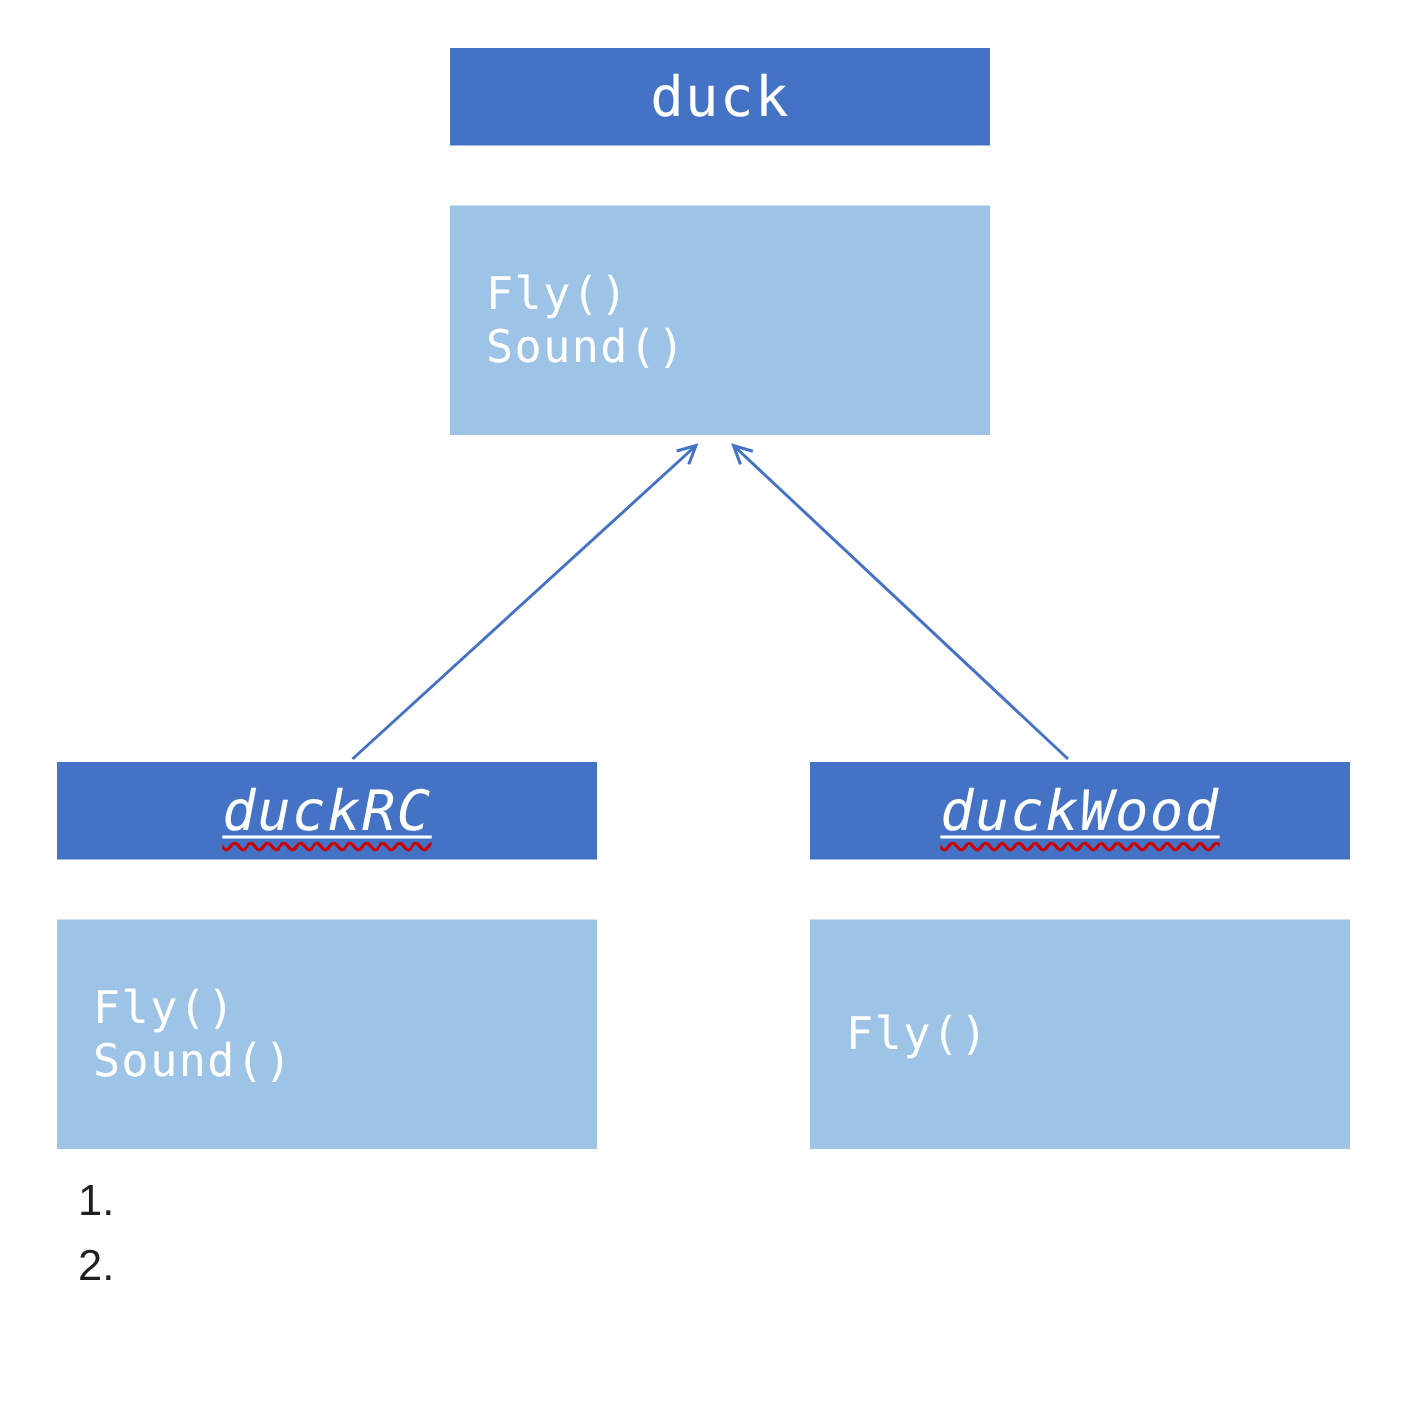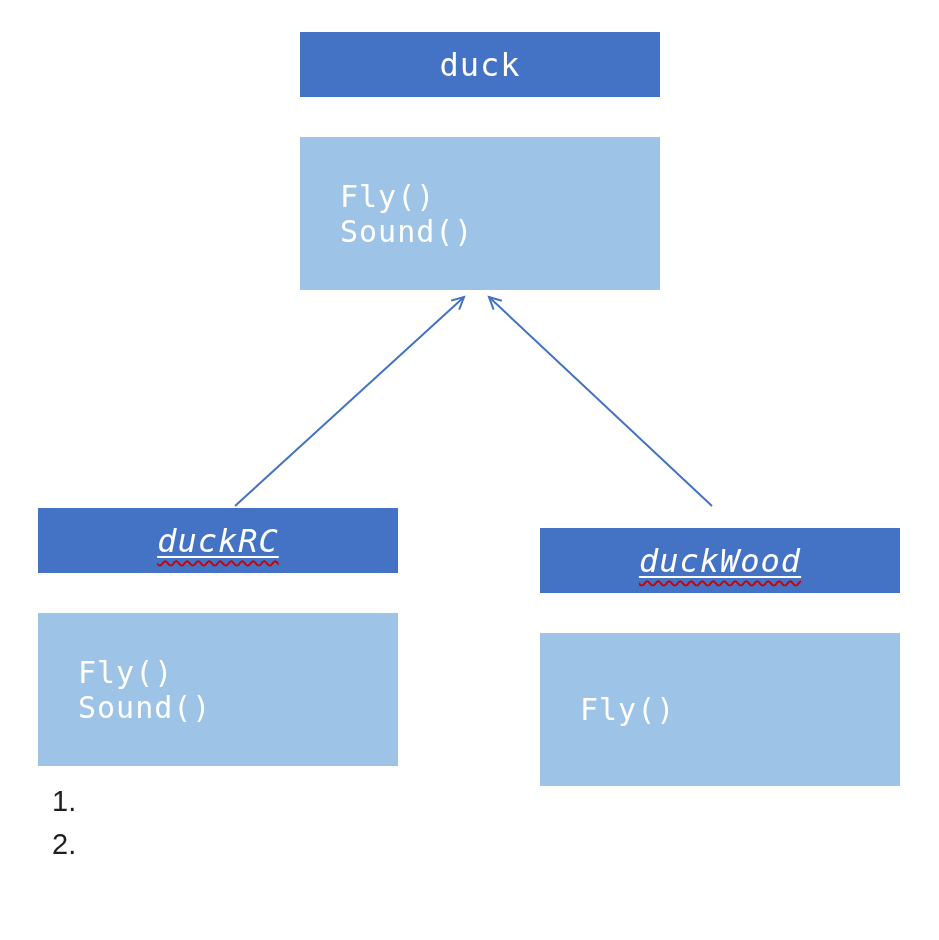--- a/index.html
+++ b/index.html
@@ -20,39 +20,39 @@
     position:absolute;
     width:360px;height:258px;
     display:flex;flex-direction:column;
   }
   .class-header{
     height:65px;flex:0 0 65px;
     background:var(--header-blue);
     color:#ffffff;
     display:flex;align-items:center;justify-content:center;
     font-family:"DejaVu Sans Mono", monospace;
-    font-size:32px;
+    font-size:37px;
     letter-spacing:1px;
   }
   .class-body{
     flex:1;
     background:var(--body-blue);
     color:#ffffff;
     font-family:"DejaVu Sans Mono", monospace;
     font-size:30px;
     letter-spacing:1px;
     display:flex;flex-direction:column;justify-content:center;
-    padding-left:40px;
+    padding-left:24px;
     box-sizing:border-box;
     margin-top:40px;
   }
   .method-line{white-space:pre;}
   .box-duck{left:300px;top:32px;}
   .box-duckrc{left:38px;top:508px;}
-  .box-duckwood{left:540px;top:528px;}
+  .box-duckwood{left:540px;top:508px;}
 
   .spellcheck{
     text-decoration:underline wavy #cc0000;
     text-decoration-thickness:1.5px;
     text-underline-offset:8px;
     font-style:italic;
   }
   .underlined{
     text-decoration:underline;
     text-decoration-thickness:2px;

